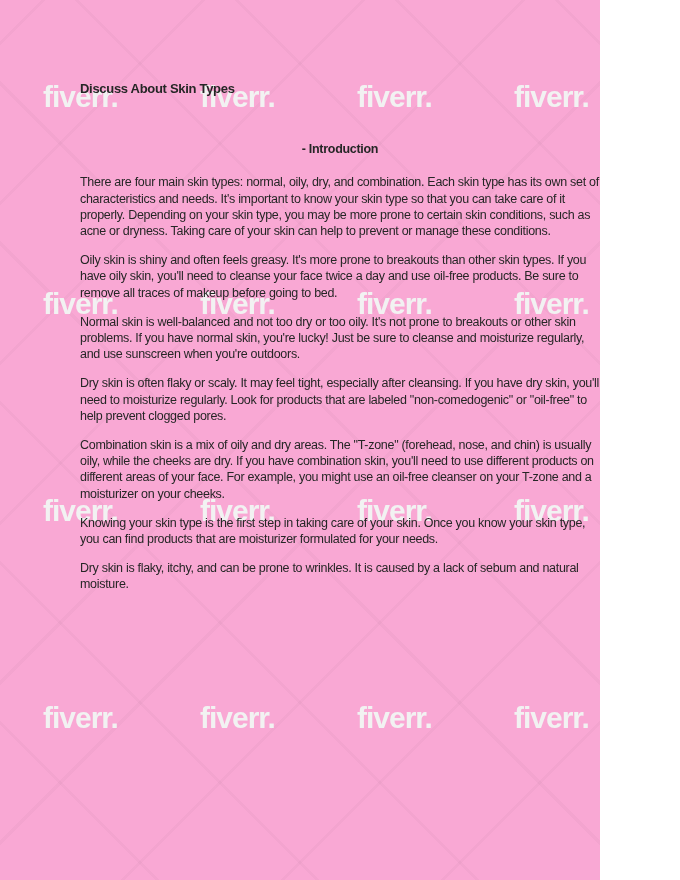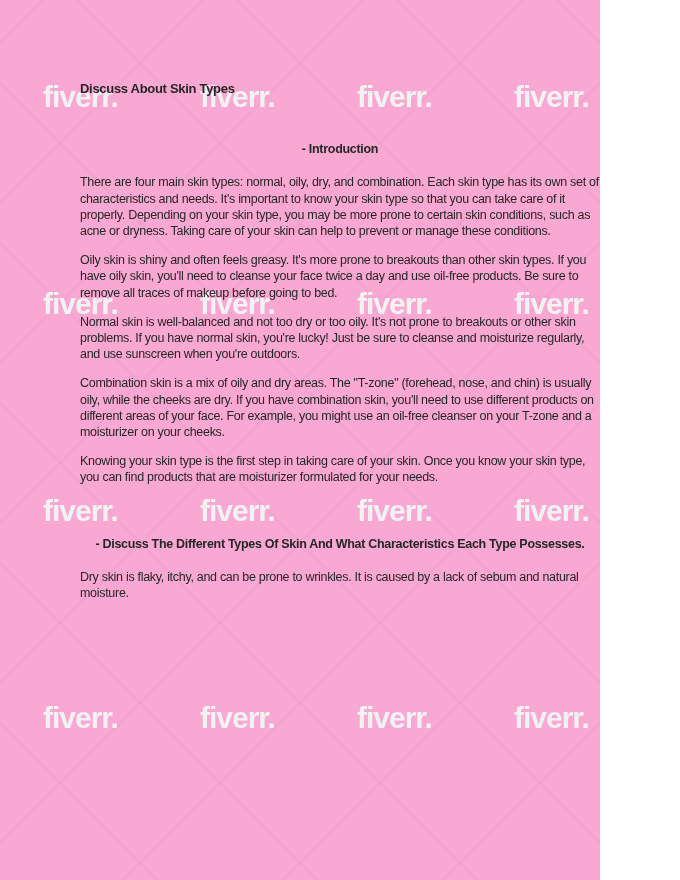--- a/index.html
+++ b/index.html
@@ -98,25 +98,25 @@
     <div class="doc-title">Discuss About Skin Types</div>
 
     <div class="doc-heading">- Introduction</div>
 
     <p class="doc-para">There are four main skin types: normal, oily, dry, and combination. Each skin type has its own set of characteristics and needs. It's important to know your skin type so that you can take care of it properly. Depending on your skin type, you may be more prone to certain skin conditions, such as acne or dryness. Taking care of your skin can help to prevent or manage these conditions.</p>
 
     <p class="doc-para">Oily skin is shiny and often feels greasy. It's more prone to breakouts than other skin types. If you have oily skin, you'll need to cleanse your face twice a day and use oil-free products. Be sure to remove all traces of makeup before going to bed.</p>
 
     <p class="doc-para">Normal skin is well-balanced and not too dry or too oily. It's not prone to breakouts or other skin problems. If you have normal skin, you're lucky! Just be sure to cleanse and moisturize regularly, and use sunscreen when you're outdoors.</p>
 
+    <p class="doc-para">Dry skin is often flaky or scaly. It may feel tight, especially after cleansing. If you have dry skin, you'll need to moisturize regularly. Look for products that are labeled "non-comedogenic" or "oil-free" to help prevent clogged pores.</p>
 
     <p class="doc-para">Combination skin is a mix of oily and dry areas. The "T-zone" (forehead, nose, and chin) is usually oily, while the cheeks are dry. If you have combination skin, you'll need to use different products on different areas of your face. For example, you might use an oil-free cleanser on your T-zone and a moisturizer on your cheeks.</p>
 
     <p class="doc-para">Knowing your skin type is the first step in taking care of your skin. Once you know your skin type, you can find products that are moisturizer formulated for your needs.</p>
 
-    <div class="doc-heading second">- Discuss The Different Types Of Skin And What Characteristics Each Type Possesses.</div>
 
 
 
     <p class="doc-para last">Dry skin is flaky, itchy, and can be prone to wrinkles. It is caused by a lack of sebum and natural moisture.</p>
 
   </div>
 </div>
 
 </body></html>

